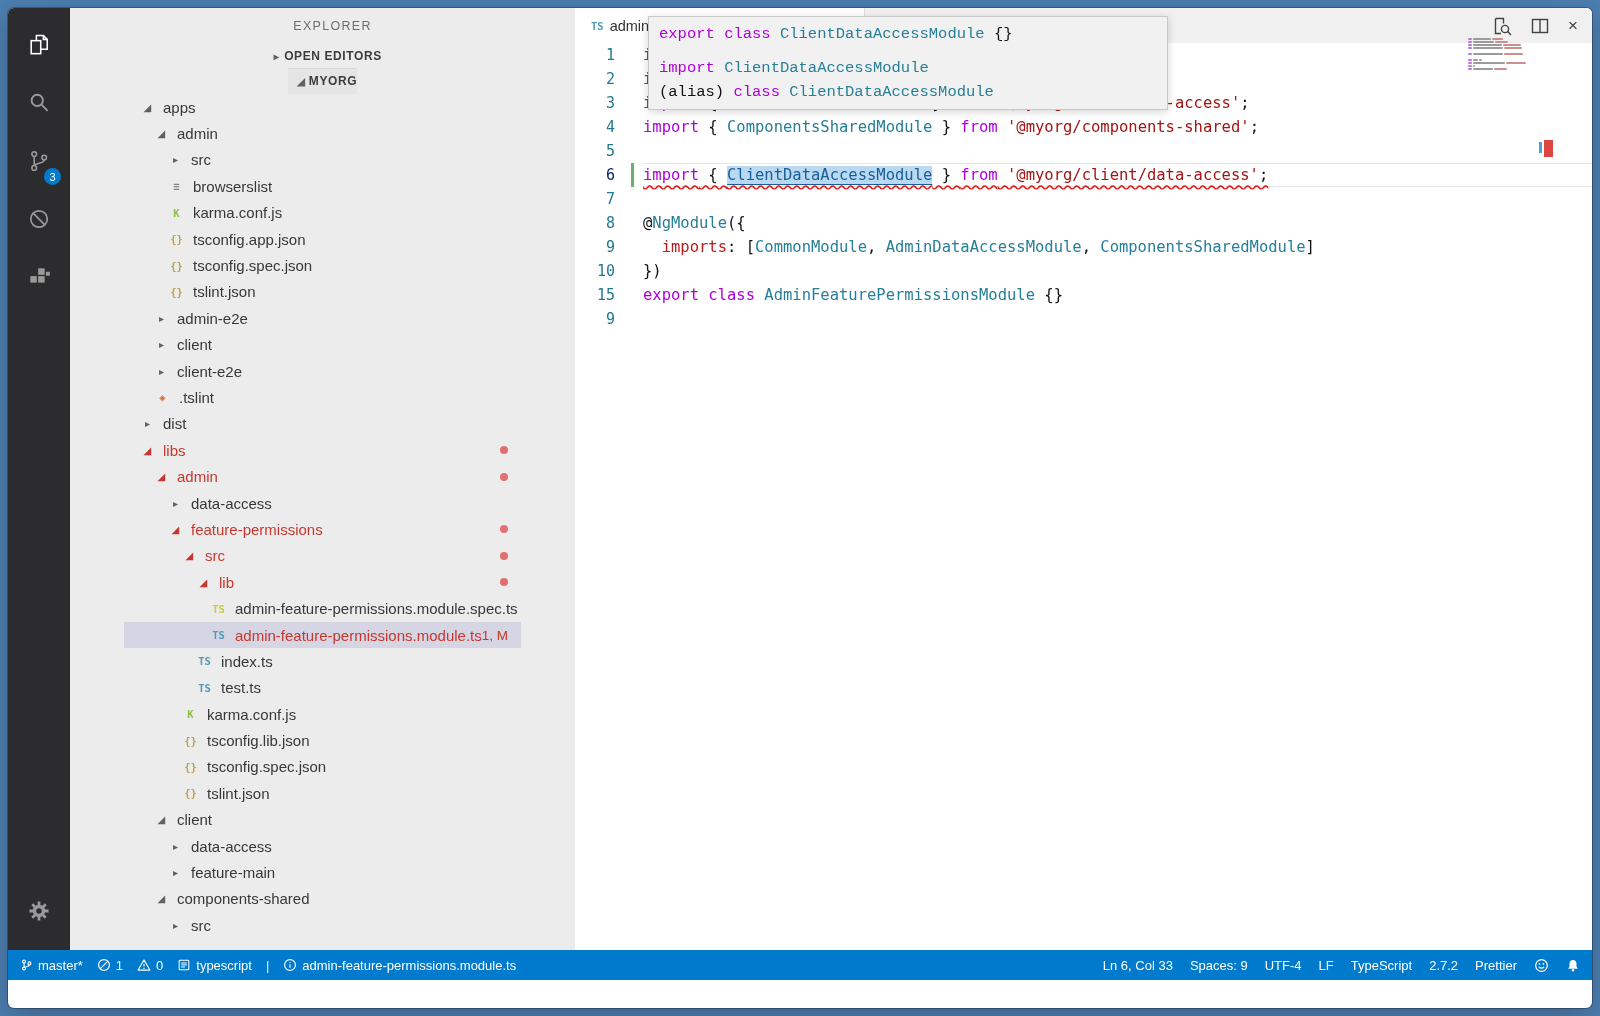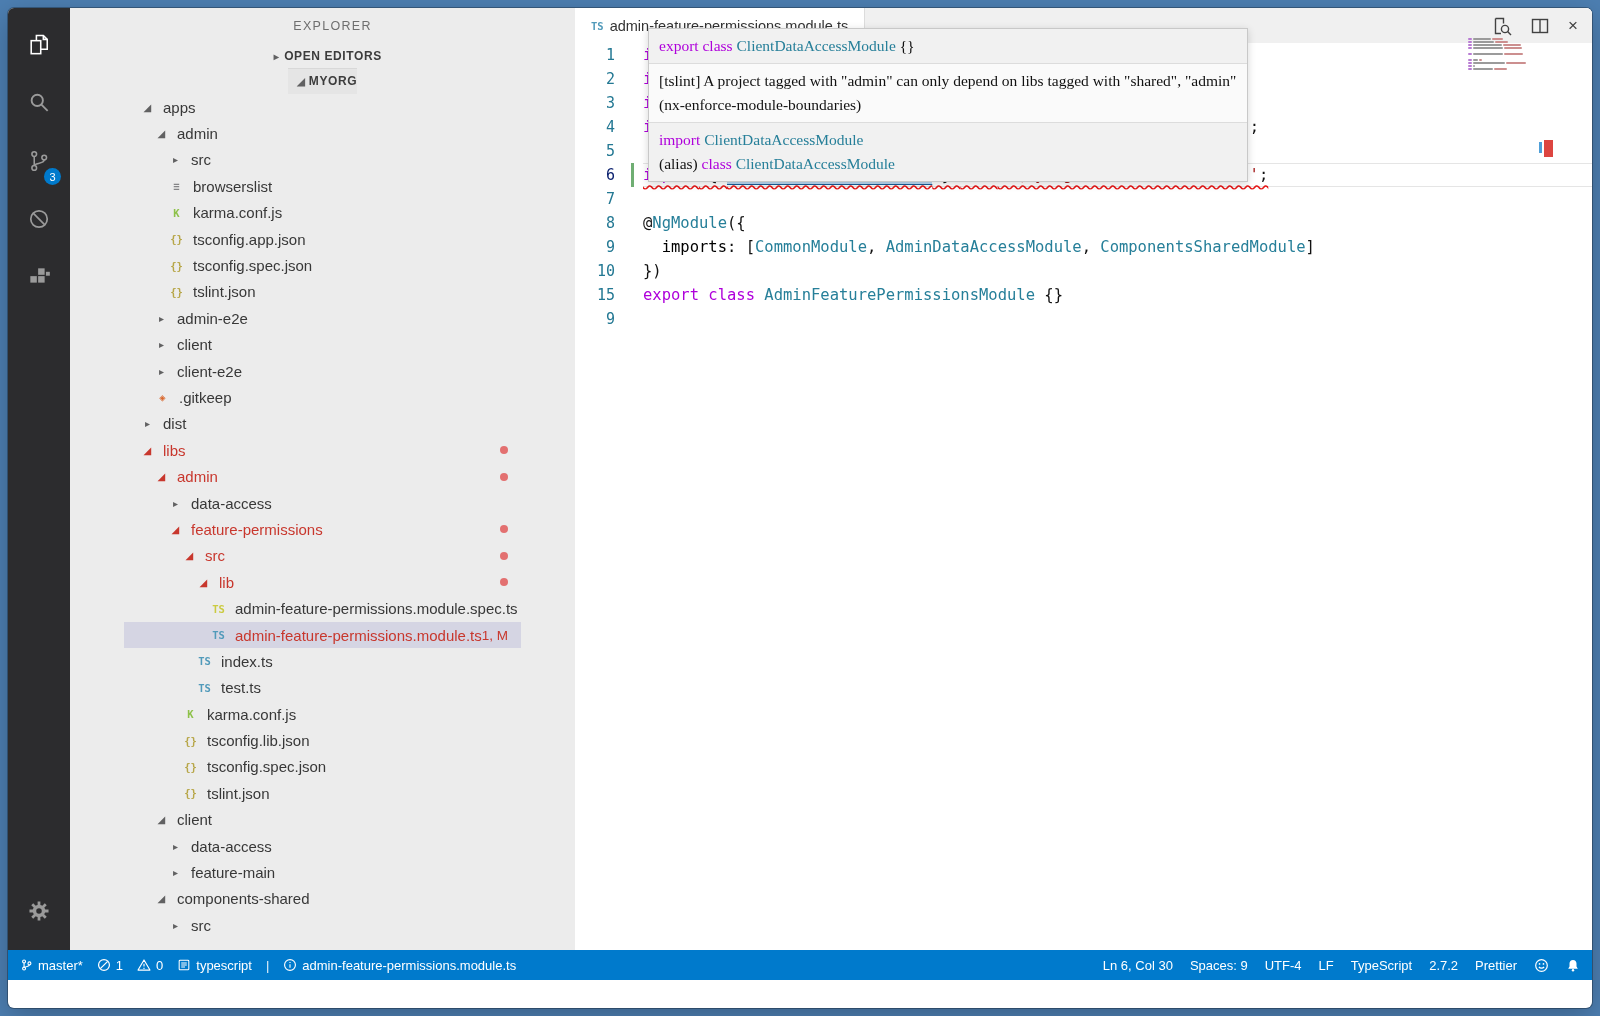--- a/index.html
+++ b/index.html
@@ -61,27 +61,27 @@
   .codearea { position:absolute; top:35px; left:0; right:0; bottom:0; font-family:"DejaVu Sans Mono", monospace; font-size:15.5px; }
   .cline { height:24px; display:flex; line-height:24px; }
   .gut { width:68px; position:relative; flex:none; }
   .ln { position:absolute; right:28px; color:#237893; font-size:15px; }
   .cline.current .ln { color:#0b216f; }
   .added-marker { position:absolute; left:56px; top:0; width:3px; height:100%; background:#6fae73; }
   .ctext { flex:1; white-space:pre; color:#111; }
   .cline.current .ctext { box-shadow:inset 0 1px 0 #e5e5e5, inset 0 -1px 0 #e5e5e5; }
   .squiggly { text-decoration:underline; text-decoration-style:wavy; text-decoration-color:#e51616; text-underline-offset:4px; }
   .tok-kw { color:#af00db; } .tok-cls { color:#267f99; } .tok-str { color:#a31515; }
-  .tok-prop { color:#000000; } .tok-pl { color:#111111; }
+  .tok-prop { color:#b91c1c; } .tok-pl { color:#111111; }
   .tok-link { background:#b9d9f3; color:#195e97; text-decoration:underline; text-decoration-color:#195e97; cursor:pointer; }
   
   .hover {
-    position:absolute; left:73px; top:20px; width:600px; z-index:20;
+    position:absolute; left:73px; top:8px; width:520px; z-index:20;
     background:#f1f1f1; border:1px solid #c8c8c8; box-shadow:0 2px 8px rgba(0,0,0,.16);
-    font-family:Liberation Serif, serif; font-size:15.5px; line-height:24px; color:#111;
+    font-family:Liberation Mono, monospace; font-size:15.5px; line-height:24px; color:#111;
   }
   .hv-sec { padding:5px 10px; }
   .hv-msg { padding:5px 10px; background:#fafafa; border-top:1px solid #dcdcdc; border-bottom:1px solid #dcdcdc; white-space:normal; }
   
   .minimap { position:absolute; right:60px; top:30px; width:64px; height:44px; }
   .mseg { position:absolute; height:2px; border-radius:1px; }
   .mark-red  { position:absolute; right:39px; top:132px; width:9px;  height:17px; background:#dd4540; }
   .mark-blue { position:absolute; right:50px; top:134px; width:3px;  height:11px; background:#4f9fd8; }
   
   .statusbar { height:30px; background:#007acc; display:flex; align-items:center; color:#ffffff; font-size:13px; padding:0 12px; }
@@ -217,21 +217,21 @@
           <div class="trow" style="padding-left: 30px;">
             <span class="twistie">▸</span>
             <span class="tlabel">client</span>
           </div>
           <div class="trow" style="padding-left: 30px;">
             <span class="twistie">▸</span>
             <span class="tlabel">client-e2e</span>
           </div>
           <div class="trow" style="padding-left: 30px;">
             <span class="fico" style="color: rgb(217, 102, 43);">◈</span>
-            <span class="tlabel">.gitkeep</span>
+            <span class="tlabel">.tslint</span>
           </div>
           <div class="trow" style="padding-left: 16px;">
             <span class="twistie">▸</span>
             <span class="tlabel">dist</span>
           </div>
           <div class="trow error" style="padding-left: 16px;">
             <span class="twistie">◢</span>
             <span class="tlabel">libs</span>
             <span class="dot"></span>
           </div>
@@ -450,21 +450,20 @@
           <div class="mseg" style="left: 5px; top: 27px; width: 2px; background: rgb(155, 155, 155);"></div>
           <div class="mseg" style="left: 0px; top: 30px; width: 4px; background: rgb(184, 123, 211);"></div>
           <div class="mseg" style="left: 5px; top: 30px; width: 20px; background: rgb(155, 155, 155);"></div>
           <div class="mseg" style="left: 26px; top: 30px; width: 13px; background: rgb(204, 143, 143);"></div>
         </div>
       <div class="mark-red"></div>
       <div class="mark-blue"></div>
 
       <div class="hover">
         <div class="hv-sec" id="hv-sig"><span class="tok-kw">export</span><span class="tok-pl"> </span><span class="tok-kw">class</span><span class="tok-pl"> </span><span class="tok-cls">ClientDataAccessModule</span><span class="tok-pl"> {}</span></div>
-        <div class="hv-msg">[tslint] A project tagged with "admin" can only depend on libs tagged with "shared", "admin" (nx-enforce-module-boundaries)</div>
         <div class="hv-sec" id="hv-alias">
             <div class="hv-line"><span class="tok-kw">import</span><span class="tok-pl"> </span><span class="tok-cls">ClientDataAccessModule</span></div>
             <div class="hv-line"><span class="tok-pl">(alias) </span><span class="tok-kw">class</span><span class="tok-pl"> </span><span class="tok-cls">ClientDataAccessModule</span></div>
           </div>
       </div>
     </section>
   </div>
 
   <footer class="statusbar">
     <div class="sb-left" id="sb-left">
@@ -522,21 +521,21 @@
                 <circle cx="8" cy="8" r="6.2"></circle>
                 <path d="M8 7.2v4M8 4.6v1.2"></path>
               </g>
             </svg>
           </span>
           <span>admin-feature-permissions.module.ts</span>
         </div>
       </div>
     <div class="sb-right" id="sb-right">
         <div class="sb-item">
-          <span>Ln 6, Col 30</span>
+          <span>Ln 6, Col 33</span>
         </div>
         <div class="sb-item">
           <span>Spaces: 9</span>
         </div>
         <div class="sb-item">
           <span>UTF-4</span>
         </div>
         <div class="sb-item">
           <span>LF</span>
         </div>

